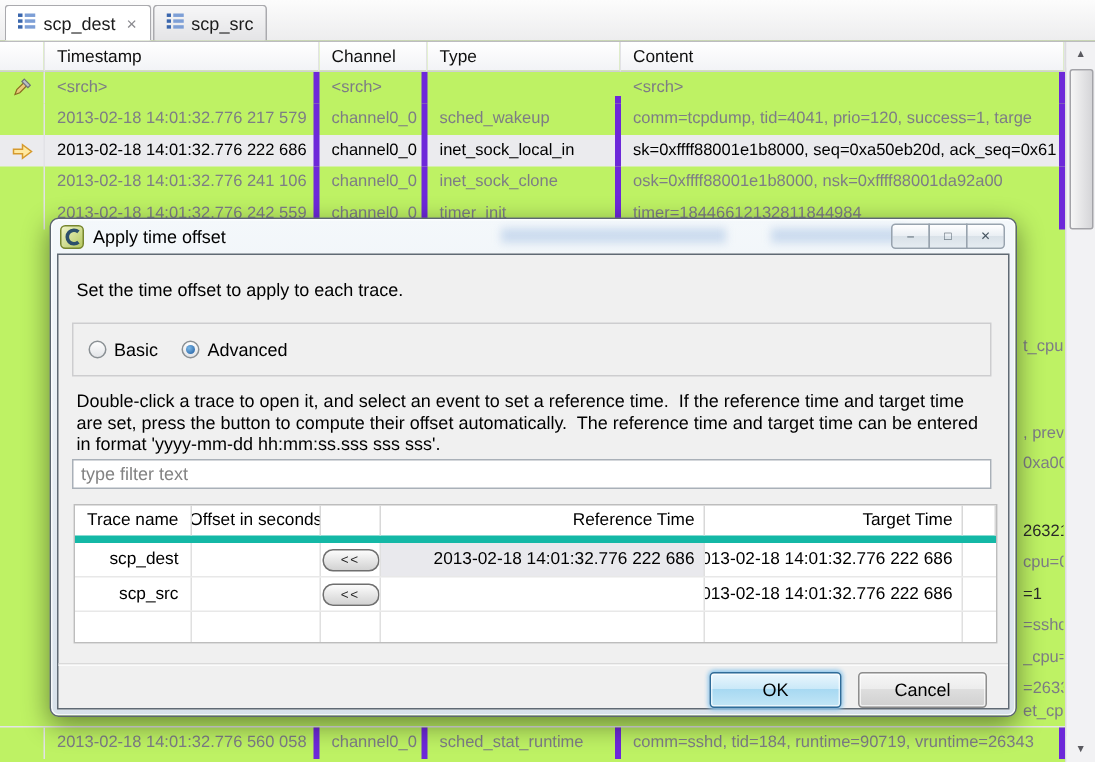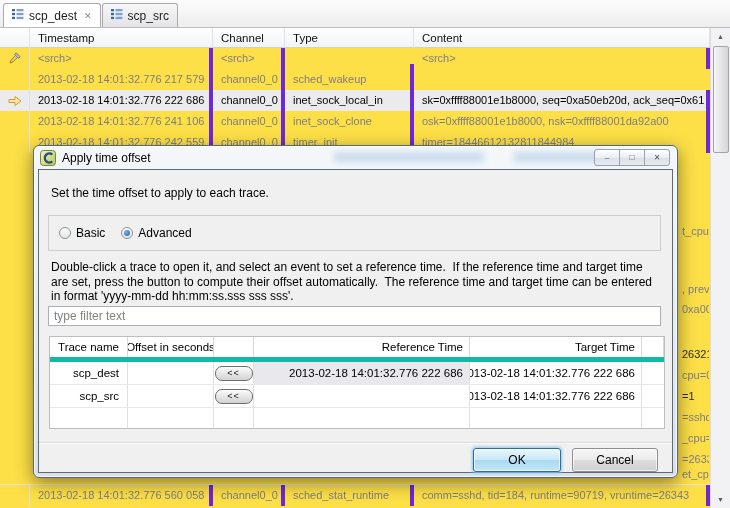--- a/index.html
+++ b/index.html
@@ -1,17 +1,17 @@
 <!DOCTYPE html>
 <html><head>
 <meta charset="utf-8">
 <style>
   html,body{margin:0;padding:0;}
   body{width:730px;height:508px;overflow:hidden;font-family:"Liberation Sans",sans-serif;}
-  .screen{position:relative;width:730px;height:508px;background:#fde047;overflow:hidden;}
+  .screen{position:relative;width:730px;height:508px;background:#bef264;overflow:hidden;}
 
   
   .tabbar{position:absolute;left:0;top:0;width:730px;height:28px;box-sizing:border-box;
           background:linear-gradient(#fcfcfc,#ededee);border-bottom:1px solid #bcbcc0;
           display:flex;align-items:flex-end;padding-left:3px;}
   .tab{height:24px;box-sizing:border-box;display:flex;align-items:center;gap:5px;padding:0 8px;
        border:1px solid #aaaaae;border-bottom:none;border-radius:3px 3px 0 0;font-size:12px;color:#1c1c1c;}
   .tab.active{background:#ffffff;position:relative;z-index:2;}
   .tab.inactive{background:linear-gradient(#f7f7f8,#e4e4e6);margin-left:1px;}
   .tab-close{font-size:9px;color:#8b8b90;margin-left:2px;cursor:pointer;}
@@ -169,20 +169,21 @@
       <div class="ecell w-ch">&lt;srch&gt;</div>
       <div class="ecell w-ty searchtext">.*inet_sock_local_in.*</div>
       <div class="ecell w-ct">&lt;srch&gt;</div>
     </div>
 
     <div class="erow">
       <div class="gutcell w-gut"></div>
       <div class="ecell w-ts">2013-02-18 14:01:32.776 217 579</div>
       <div class="ecell w-ch">channel0_0</div>
       <div class="ecell w-ty">sched_wakeup</div>
+      <div class="ecell w-ct">comm=tcpdump, tid=4041, prio=120, success=1, targe</div>
     </div>
 
     <div class="erow selected">
       <div class="gutcell w-gut">
         <svg width="14" height="12" viewBox="0 0 14 12">
           <polygon points="1,4.5 7,4.5 7,1.5 13,6 7,10.5 7,7.5 1,7.5" fill="#ffe9a0" stroke="#d69a2d" stroke-width="1"></polygon>
         </svg>
       </div>
       <div class="ecell w-ts">2013-02-18 14:01:32.776 222 686</div>
       <div class="ecell w-ch">channel0_0</div>

